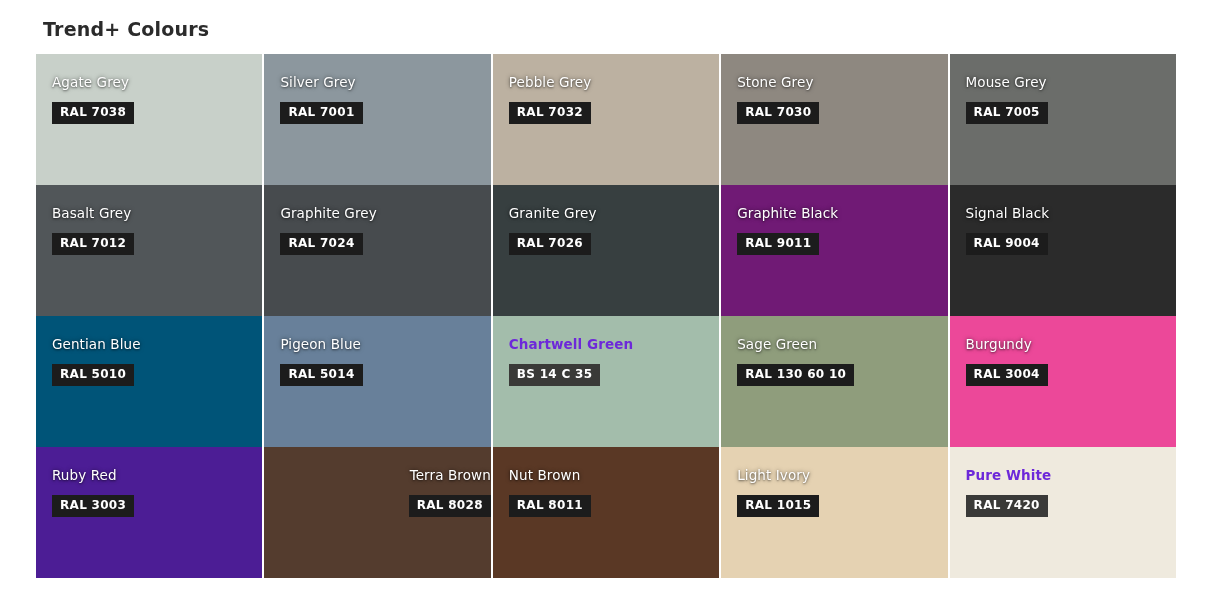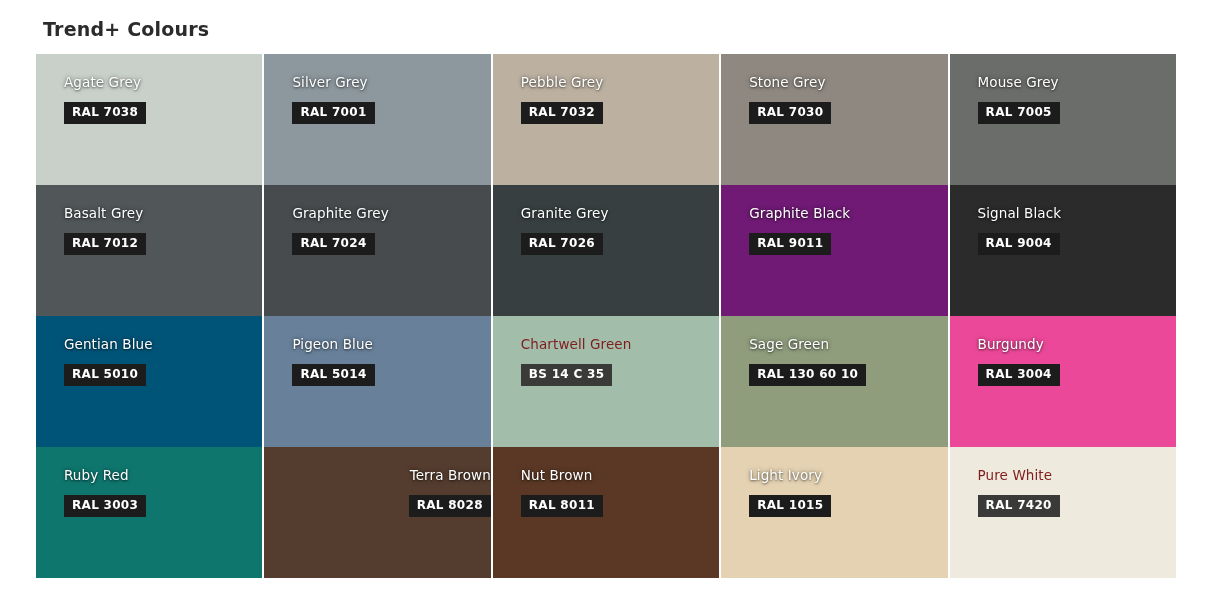--- a/index.html
+++ b/index.html
@@ -44,39 +44,40 @@
     grid-template-columns: repeat(5, 1fr);
     grid-template-rows: repeat(4, 1fr);
     column-gap: 2px;
     row-gap: 0px;
     background: #ffffff;
   }
 
   .swatch {
     position: relative;
     box-sizing: border-box;
-    padding: 20px 0 0 28px;
+    padding: 20px 0 0 16px;
     overflow: hidden;
   }
 
   .swatch-name {
     display: block;
     font-size: 13.5px;
     line-height: 17px;
     font-weight: normal;
     letter-spacing: 0.1px;
     color: #ffffff;
     text-shadow: 0 0 4px rgba(0,0,0,0.55), 0 1px 2px rgba(0,0,0,0.45);
     font-family: "DejaVu Sans", "Liberation Sans", sans-serif;
     white-space: nowrap;
   }
 
   .swatch.light-text .swatch-name {
-    color: #7f1d1d;
+    color: #6d28d9;
     text-shadow: none;
+    font-weight: bold;
   }
 
   .swatch-code {
     display: inline-block;
     margin-top: 11px;
     padding: 3px 8px 4px 8px;
     background: #1c1c1c;
     color: #ffffff;
     font-size: 12px;
     line-height: 15px;
@@ -106,20 +107,20 @@
       <div class="swatch" style="background: rgb(81, 86, 89);"><span class="swatch-name">Basalt Grey</span><span class="swatch-code">RAL 7012</span></div>
       <div class="swatch" style="background: rgb(71, 75, 78);"><span class="swatch-name">Graphite Grey</span><span class="swatch-code">RAL 7024</span></div>
       <div class="swatch" style="background: rgb(55, 63, 64);"><span class="swatch-name">Granite Grey</span><span class="swatch-code">RAL 7026</span></div>
       <div class="swatch" style="background: #701a75;"><span class="swatch-name">Graphite Black</span><span class="swatch-code">RAL 9011</span></div>
       <div class="swatch" style="background: rgb(43, 43, 43);"><span class="swatch-name">Signal Black</span><span class="swatch-code">RAL 9004</span></div>
       <div class="swatch" style="background: rgb(0, 84, 120);"><span class="swatch-name">Gentian Blue</span><span class="swatch-code">RAL 5010</span></div>
       <div class="swatch" style="background: rgb(104, 128, 154);"><span class="swatch-name">Pigeon Blue</span><span class="swatch-code">RAL 5014</span></div>
       <div class="swatch light-text" style="background: rgb(163, 189, 171);"><span class="swatch-name">Chartwell Green</span><span class="swatch-code">BS 14 C 35</span></div>
       <div class="swatch" style="background: rgb(143, 157, 124);"><span class="swatch-name">Sage Green</span><span class="swatch-code">RAL 130 60 10</span></div>
       <div class="swatch" style="background: #ec4899;"><span class="swatch-name">Burgundy</span><span class="swatch-code">RAL 3004</span></div>
-      <div class="swatch" style="background: #0f766e;"><span class="swatch-name">Ruby Red</span><span class="swatch-code">RAL 3003</span></div>
+      <div class="swatch" style="background: #4c1d95;"><span class="swatch-name">Ruby Red</span><span class="swatch-code">RAL 3003</span></div>
       <div class="swatch" style="background: rgb(84, 60, 46); text-align: right;"><span class="swatch-name">Terra Brown</span><span class="swatch-code">RAL 8028</span></div>
       <div class="swatch" style="background: rgb(90, 56, 37);"><span class="swatch-name">Nut Brown</span><span class="swatch-code">RAL 8011</span></div>
       <div class="swatch" style="background: rgb(229, 210, 178);"><span class="swatch-name">Light Ivory</span><span class="swatch-code">RAL 1015</span></div>
       <div class="swatch light-text" style="background: rgb(239, 234, 222);"><span class="swatch-name">Pure White</span><span class="swatch-code">RAL 7420</span></div>
     </div>
 
 </div>
 
 </body></html>

